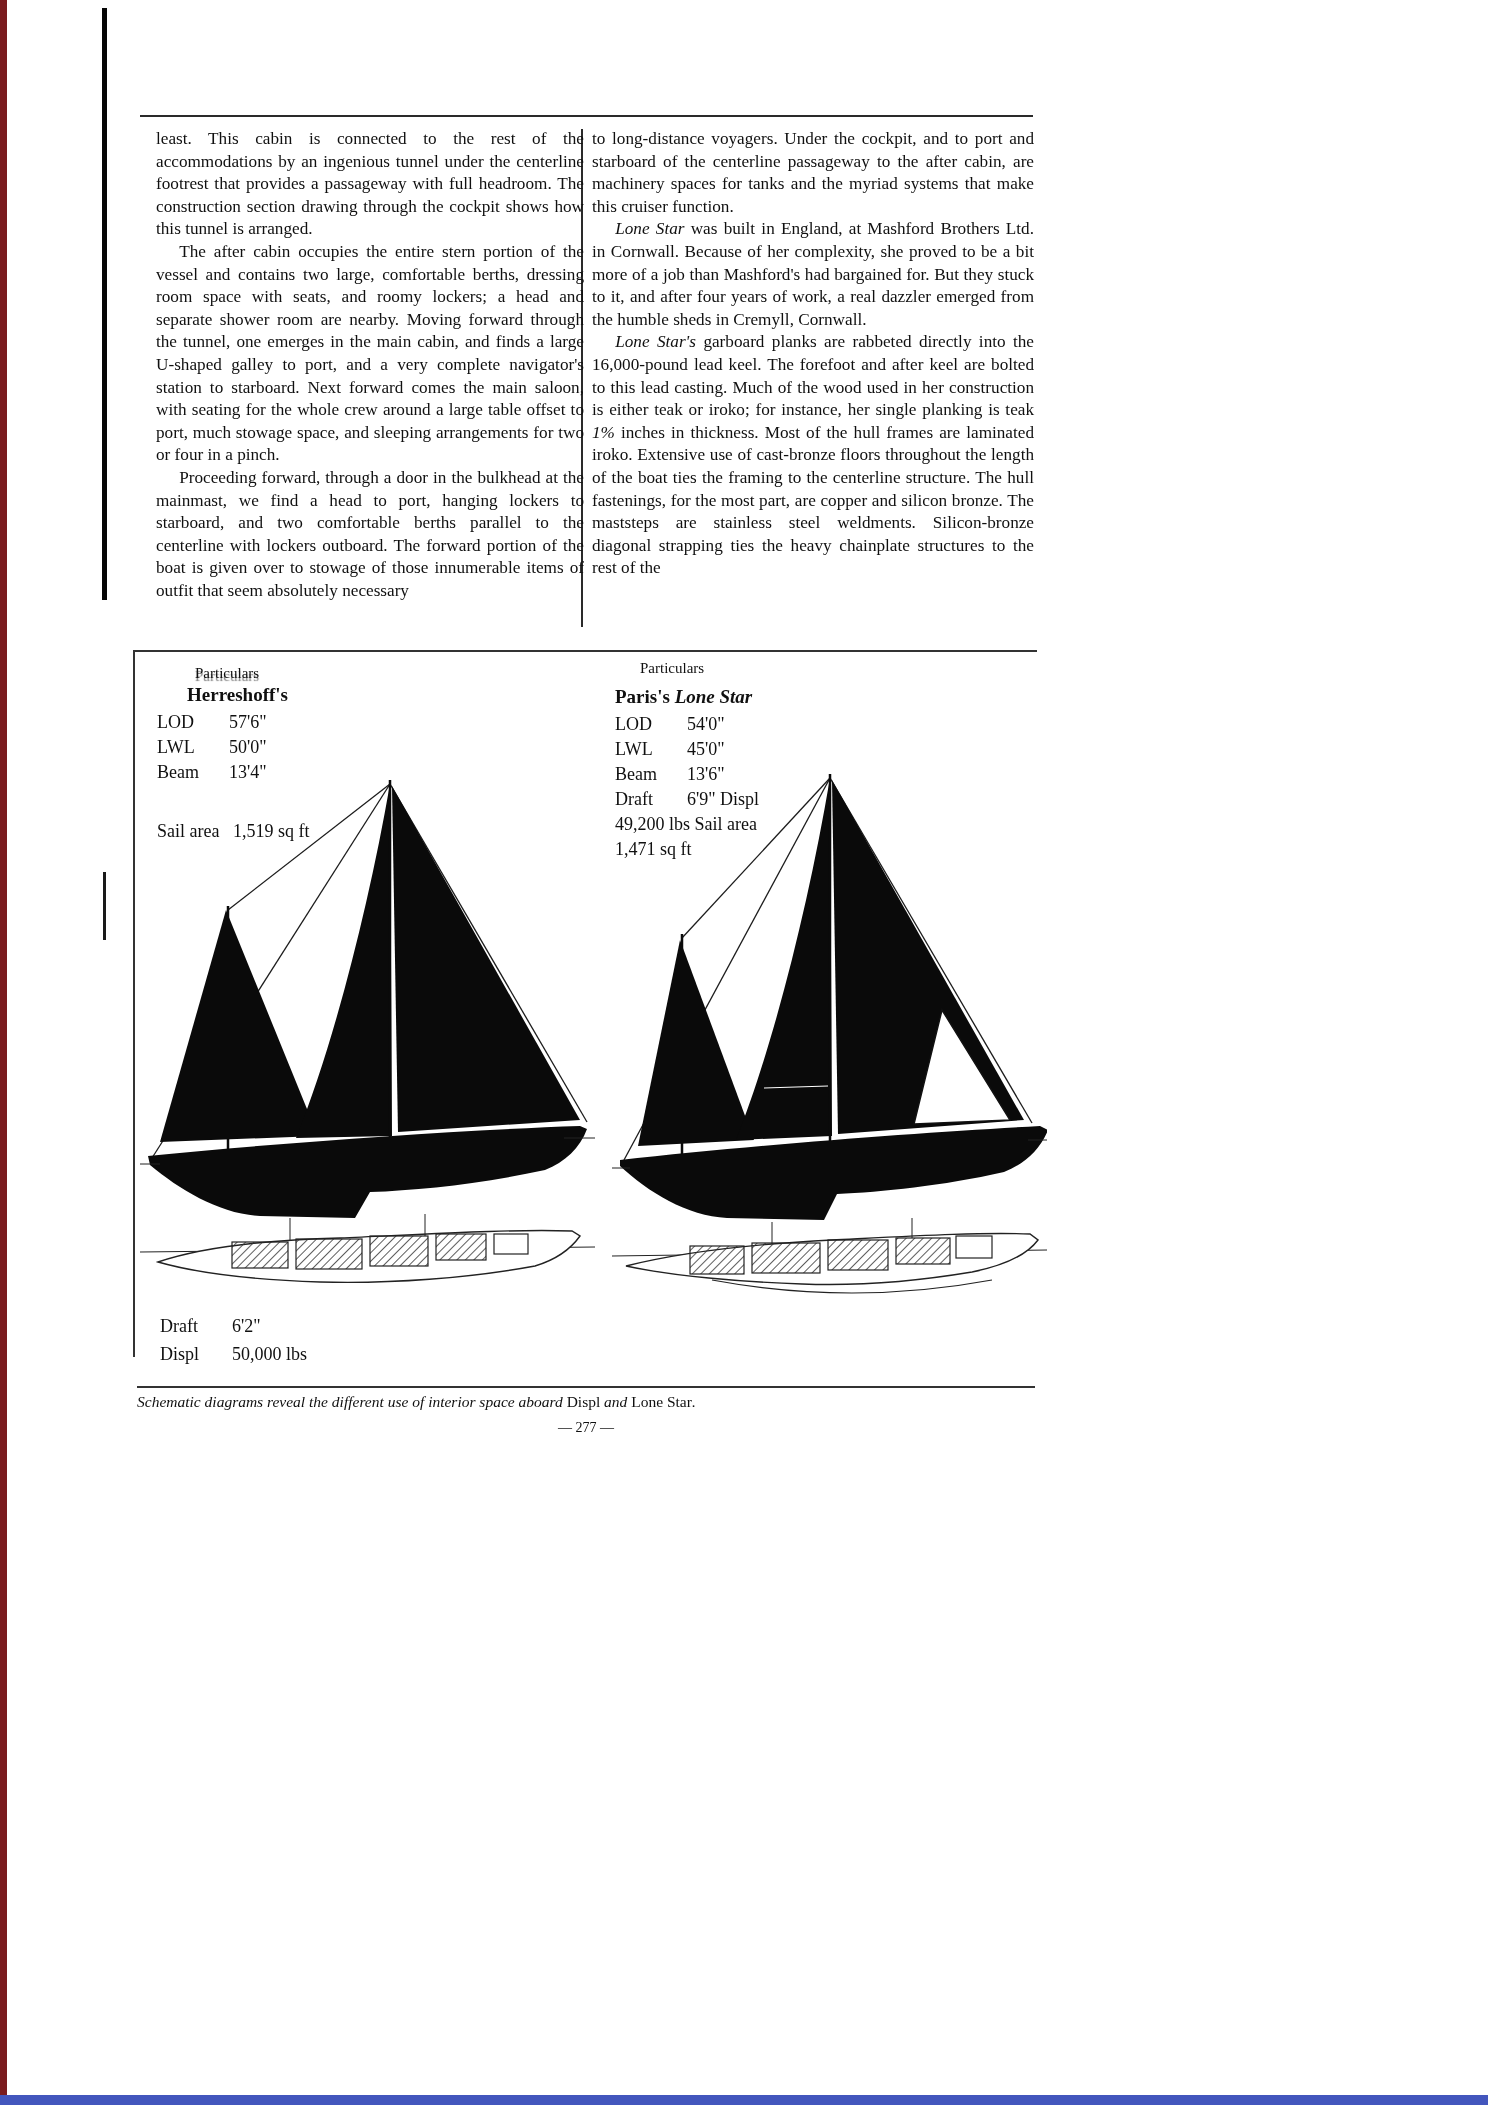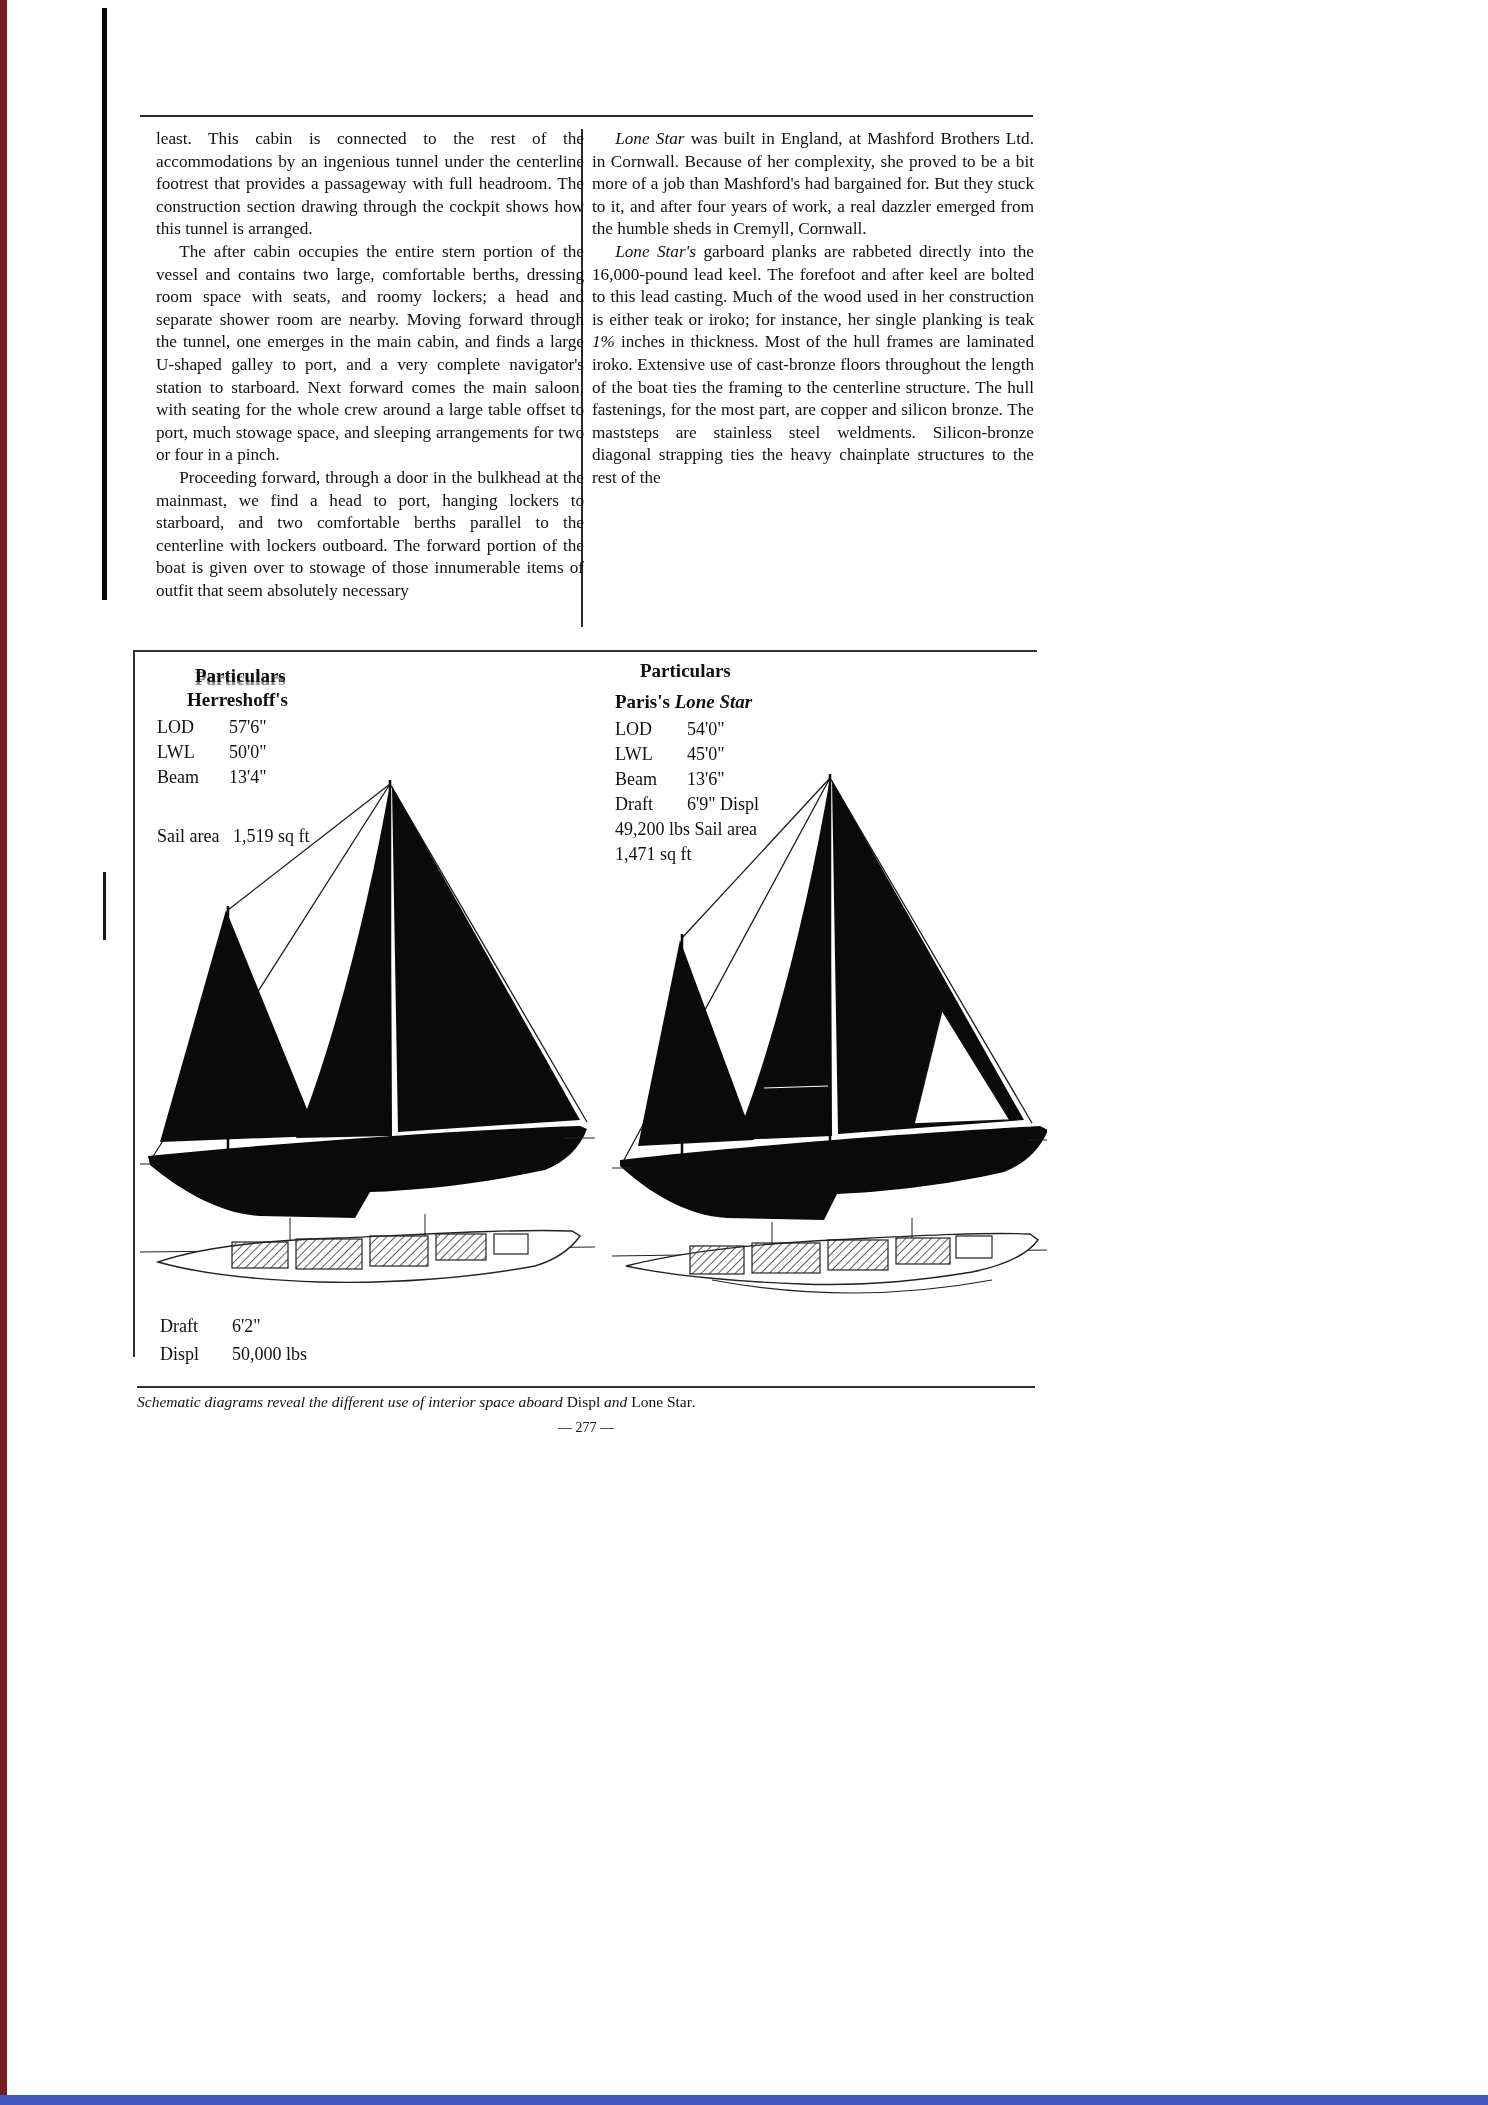--- a/index.html
+++ b/index.html
@@ -26,21 +26,21 @@
   .col-right{left:592px;width:442px;}
   .para{margin:0;}
   .para.indent{text-indent:1.35em;}
   .ital{font-style:italic;}
   .roman{font-style:normal;}
 
   
   .particulars{position:absolute;font-size:18px;}
   .particulars-left{left:157px;top:665px;width:260px;}
   .particulars-right{left:615px;top:660px;width:270px;}
-  .p-title{font-weight:bold;font-size:19px;}
+  .p-title{font-weight:normal;font-size:15px;}
   .particulars-left .p-title{margin-left:38px;text-shadow:0 2.5px 1px rgba(0,0,0,0.5);}
   .particulars-right .p-title{margin-left:25px;}
   .p-name{font-weight:bold;font-size:19px;margin:2px 0 4px 30px;}
   .particulars-right .p-name{margin-left:0;margin-top:9px;}
   .spec-row{display:flex;line-height:25px;}
   .spec-label{width:72px;flex:0 0 72px;}
   .spec-value{flex:1;}
   .sail-area{margin-top:34px;display:flex;line-height:25px;}
   .sail-area .spec-label{width:76px;flex:0 0 76px;}
   .extra-line{line-height:25px;}
@@ -78,20 +78,21 @@
 
   <div class="rule-top"></div>
   <div class="col-divider"></div>
 
   <div class="col col-left">
       <p class="para"><span>least. This cabin is connected to the rest of the accommodations by an ingenious tunnel under the centerline footrest that provides a passageway with full headroom. The construction section drawing through the cockpit shows how this tunnel is arranged.</span></p>
       <p class="para indent"><span>The after cabin occupies the entire stern portion of the vessel and contains two large, comfortable berths, dressing room space with seats, and roomy lockers; a head and separate shower room are nearby. Moving forward through the tunnel, one emerges in the main cabin, and finds a large U-shaped galley to port, and a very complete navigator's station to starboard. Next forward comes the main saloon, with seating for the whole crew around a large table offset to port, much stowage space, and sleeping arrangements for two or four in a pinch.</span></p>
       <p class="para indent"><span>Proceeding forward, through a door in the bulkhead at the mainmast, we find a head to port, hanging lockers to starboard, and two comfortable berths parallel to the centerline with lockers outboard. The forward portion of the boat is given over to stowage of those innumerable items of outfit that seem absolutely necessary</span></p>
     </div>
   <div class="col col-right">
+      <p class="para"><span>to long-distance voyagers. Under the cockpit, and to port and starboard of the centerline passageway to the after cabin, are machinery spaces for tanks and the myriad systems that make this cruiser function.</span></p>
       <p class="para indent"><span class="ital">Lone Star</span><span> was built in England, at Mashford Brothers Ltd. in Cornwall. Because of her complexity, she proved to be a bit more of a job than Mashford's had bargained for. But they stuck to it, and after four years of work, a real dazzler emerged from the humble sheds in Cremyll, Cornwall.</span></p>
       <p class="para indent"><span class="ital">Lone Star's</span><span> garboard planks are rabbeted directly into the 16,000-pound lead keel. The forefoot and after keel are bolted to this lead casting. Much of the wood used in her construction is either teak or iroko; for instance, her single planking is teak </span><span class="ital">1%</span><span> inches in thickness. Most of the hull frames are laminated iroko. Extensive use of cast-bronze floors throughout the length of the boat ties the framing to the centerline structure. The hull fastenings, for the most part, are copper and silicon bronze. The maststeps are stainless steel weldments. Silicon-bronze diagonal strapping ties the heavy chainplate structures to the rest of the</span></p>
     </div>
 
   <div class="figure-frame"></div>
 
   <div class="particulars particulars-left">
     <div class="p-title">Particulars</div>
     <div class="p-name">Herreshoff's</div>
     <div class="spec-row">

